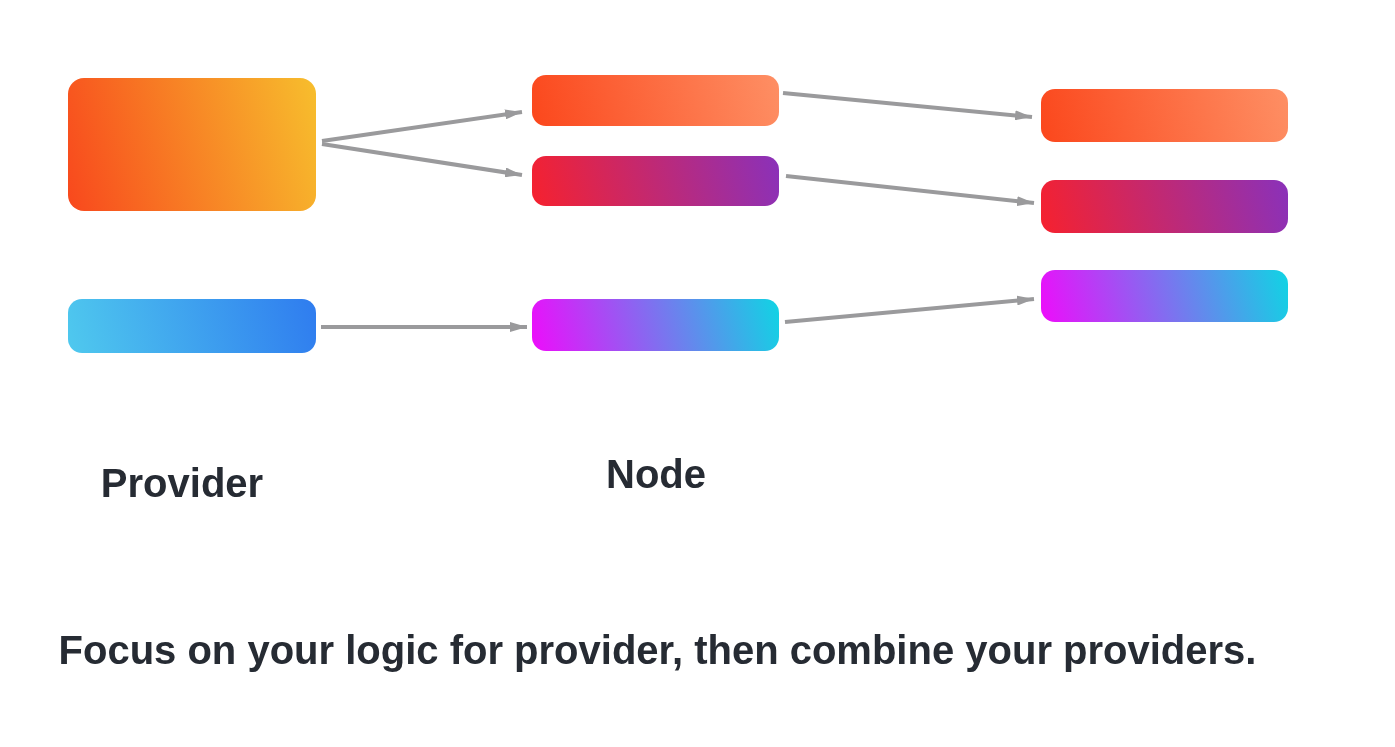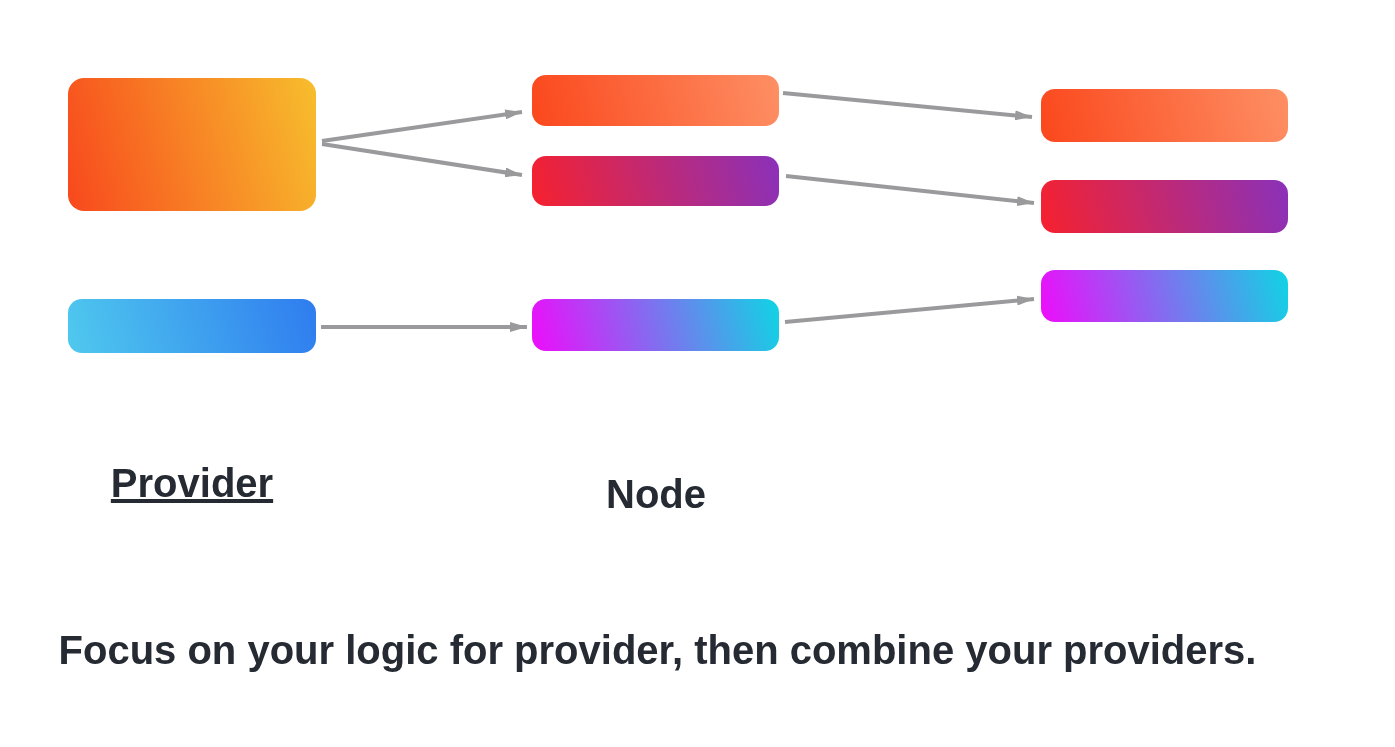--- a/index.html
+++ b/index.html
@@ -27,22 +27,22 @@
   }
   .col-label {
     position: absolute;
     font-weight: 700;
     font-size: 40px;
     line-height: 44px;
     color: #262B33;
     text-align: center;
     white-space: pre-line;
   }
-  #label-provider { left: 42px;  top: 461px; width: 300px; text-decoration: underline; }
-  #label-node     { left: 506px; top: 472px; width: 300px; }
+  #label-provider { left: 32px;  top: 461px; width: 300px; }
+  #label-node     { left: 506px; top: 452px; width: 300px; }
   #label-output   { left: 964px; top: 436px; width: 400px; }
   .caption {
     position: absolute;
     left: 0; top: 627px;
     width: 1315px;
     font-weight: 700;
     font-size: 40px;
     line-height: 46px;
     color: #262B33;
     text-align: center;

